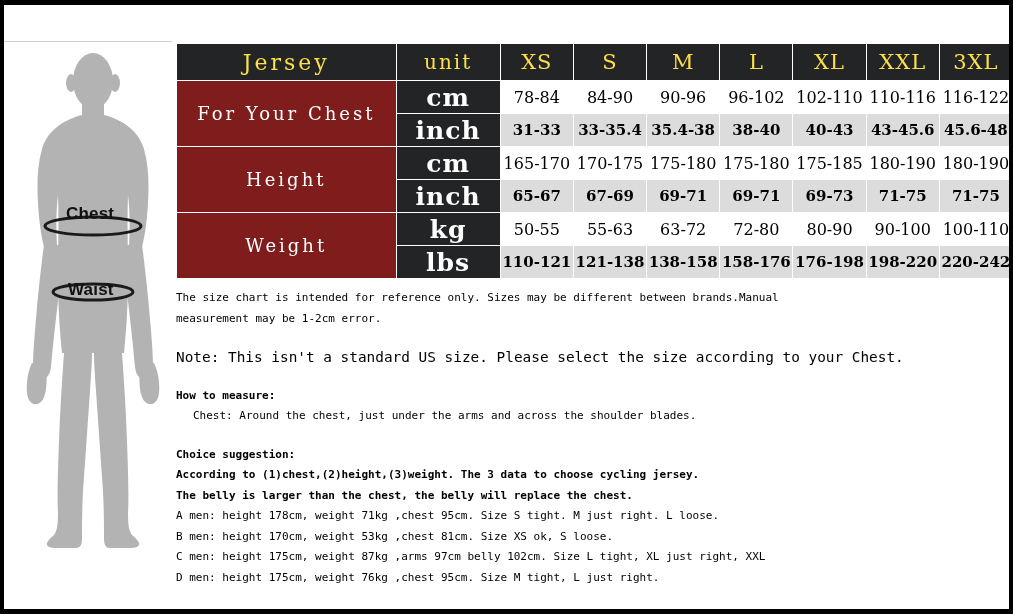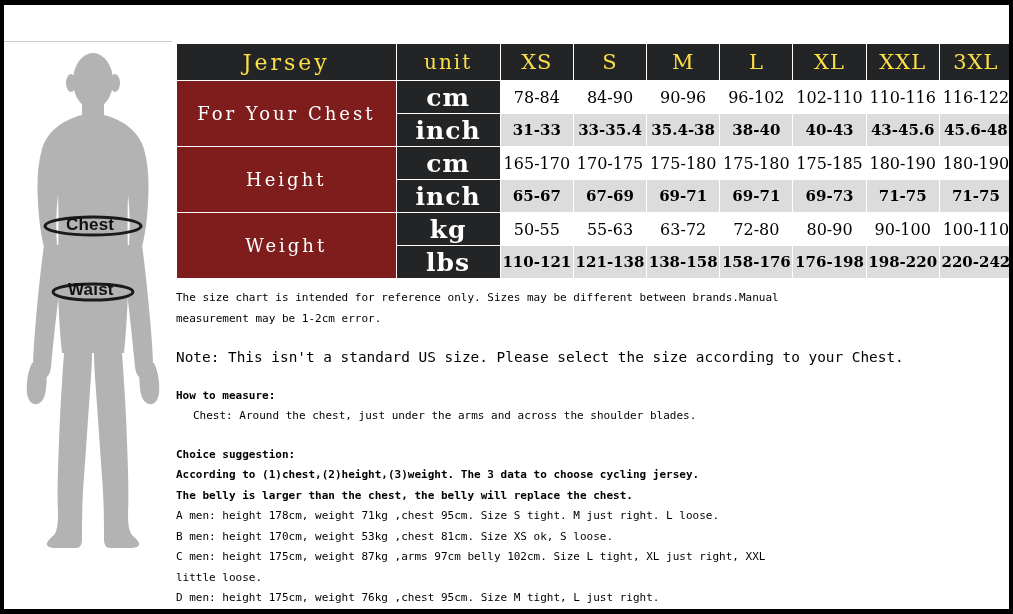--- a/index.html
+++ b/index.html
@@ -71,21 +71,21 @@
   }
   .measure-label {
     position: absolute;
     font-family: "Liberation Sans", sans-serif;
     font-weight: bold;
     font-size: 17px;
     color: #111111;
     letter-spacing: 0.2px;
     white-space: nowrap;
   }
-  .label-chest { left: 52px; top: 170px; }
+  .label-chest { left: 52px; top: 159px; }
   .label-waist { left: 54px; top: 235px; }
 
   
   .size-table {
     position: absolute;
     left: 172px;
     top: 38px;
     width: 837px;
     border-collapse: collapse;
     table-layout: fixed;
@@ -354,17 +354,16 @@
     <div class="note-line indent">Chest: Around the chest, just under the arms and across the shoulder blades.</div>
 
     <div class="spacer-md"></div>
 
     <div class="note-line lbl-bold">Choice suggestion:</div>
     <div class="note-line lbl-bold">According to (1)chest,(2)height,(3)weight. The 3 data to choose cycling jersey.</div>
     <div class="note-line lbl-bold">The belly is larger than the chest, the belly will replace the chest.</div>
     <div class="note-line">A men: height 178cm, weight 71kg ,chest 95cm. Size S tight. M just right. L loose.</div>
     <div class="note-line">B men: height 170cm, weight 53kg ,chest 81cm. Size XS ok, S loose.</div>
     <div class="note-line">C men: height 175cm, weight 87kg ,arms 97cm belly 102cm. Size L tight, XL just right, XXL</div>
-    <div class="note-line">little loose.</div>
     <div class="note-line">D men: height 175cm, weight 76kg ,chest 95cm. Size M tight, L just right.</div>
   </div>
 
 </div>
 
 </body></html>

